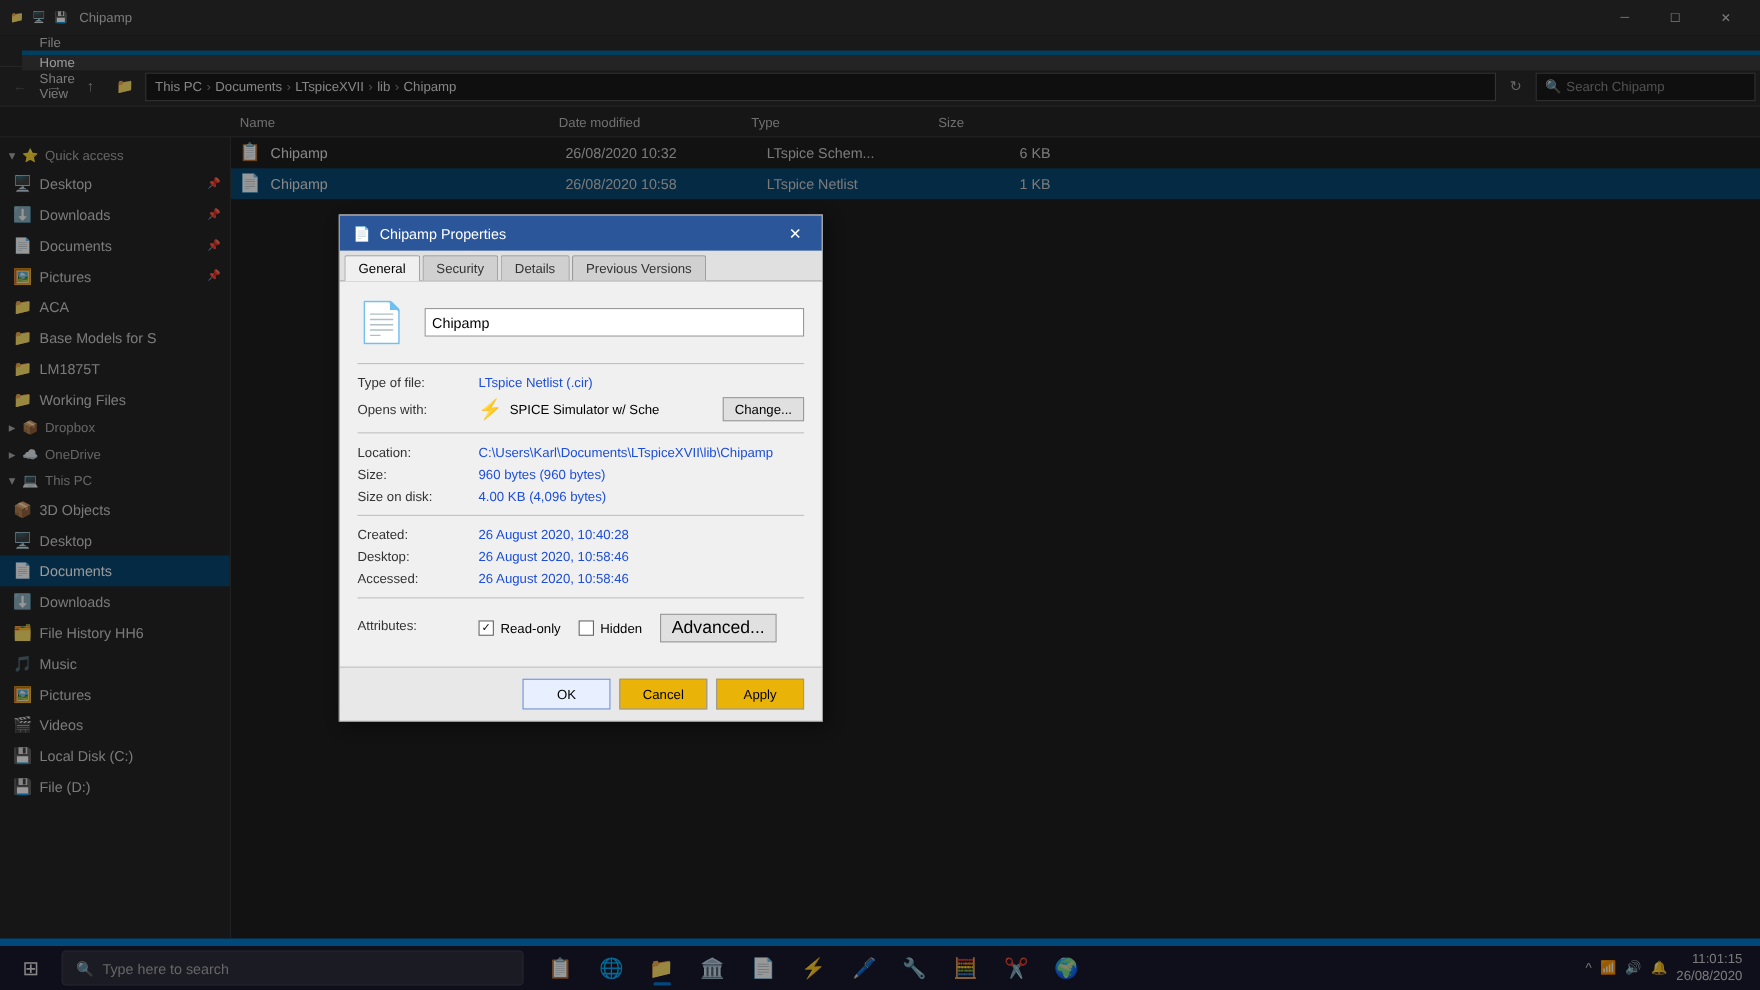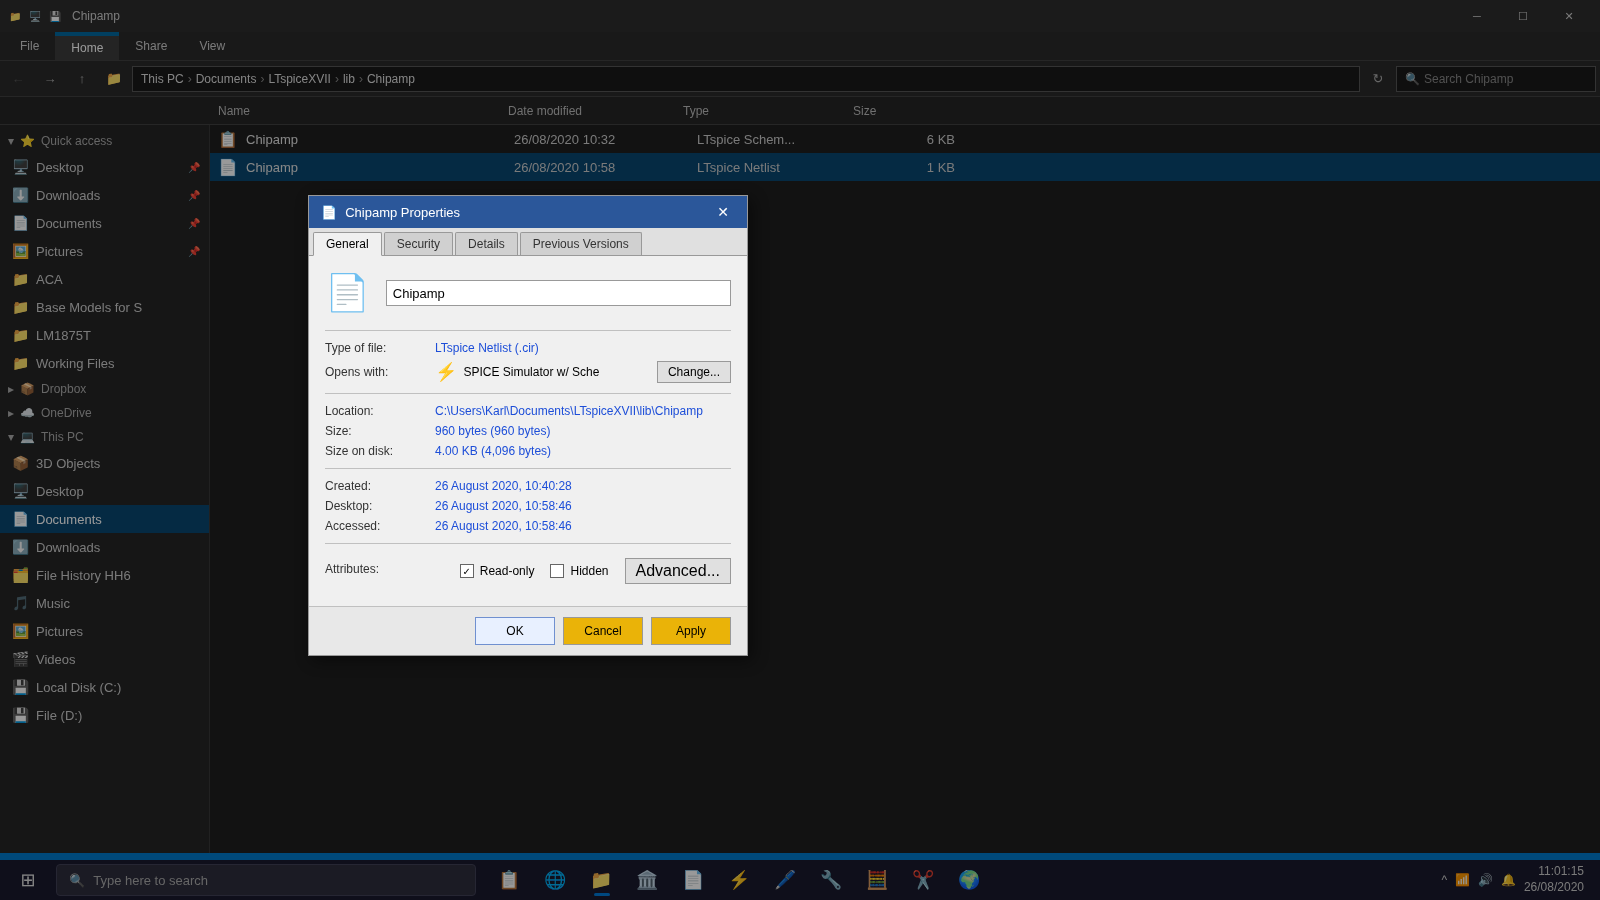--- a/index.html
+++ b/index.html
@@ -57,21 +57,22 @@
     }
 
     
     .ribbon {
       background: #2b2b2b;
       border-bottom: 1px solid #404040;
     }
     .ribbon-tabs {
       display: flex;
       height: 28px;
-      padding-left: 4px;
+      padding-left: 20px;
+      flex-direction: column;
     }
     .ribbon-tab {
       padding: 0 16px;
       display: flex;
       align-items: center;
       font-size: 12px;
       color: #ccc;
       cursor: pointer;
       height: 28px;
     }
@@ -404,21 +405,20 @@
     }
     .dialog-divider {
       border: none;
       border-top: 1px solid #c0c0c0;
       margin: 10px 0;
     }
     .property-row {
       display: flex;
       margin-bottom: 6px;
       font-size: 12px;
-      justify-content: space-between;
     }
     .property-label {
       width: 110px;
       color: #333;
       font-weight: normal;
     }
     .property-value {
       flex: 1;
       color: #1d4ed8;
     }

